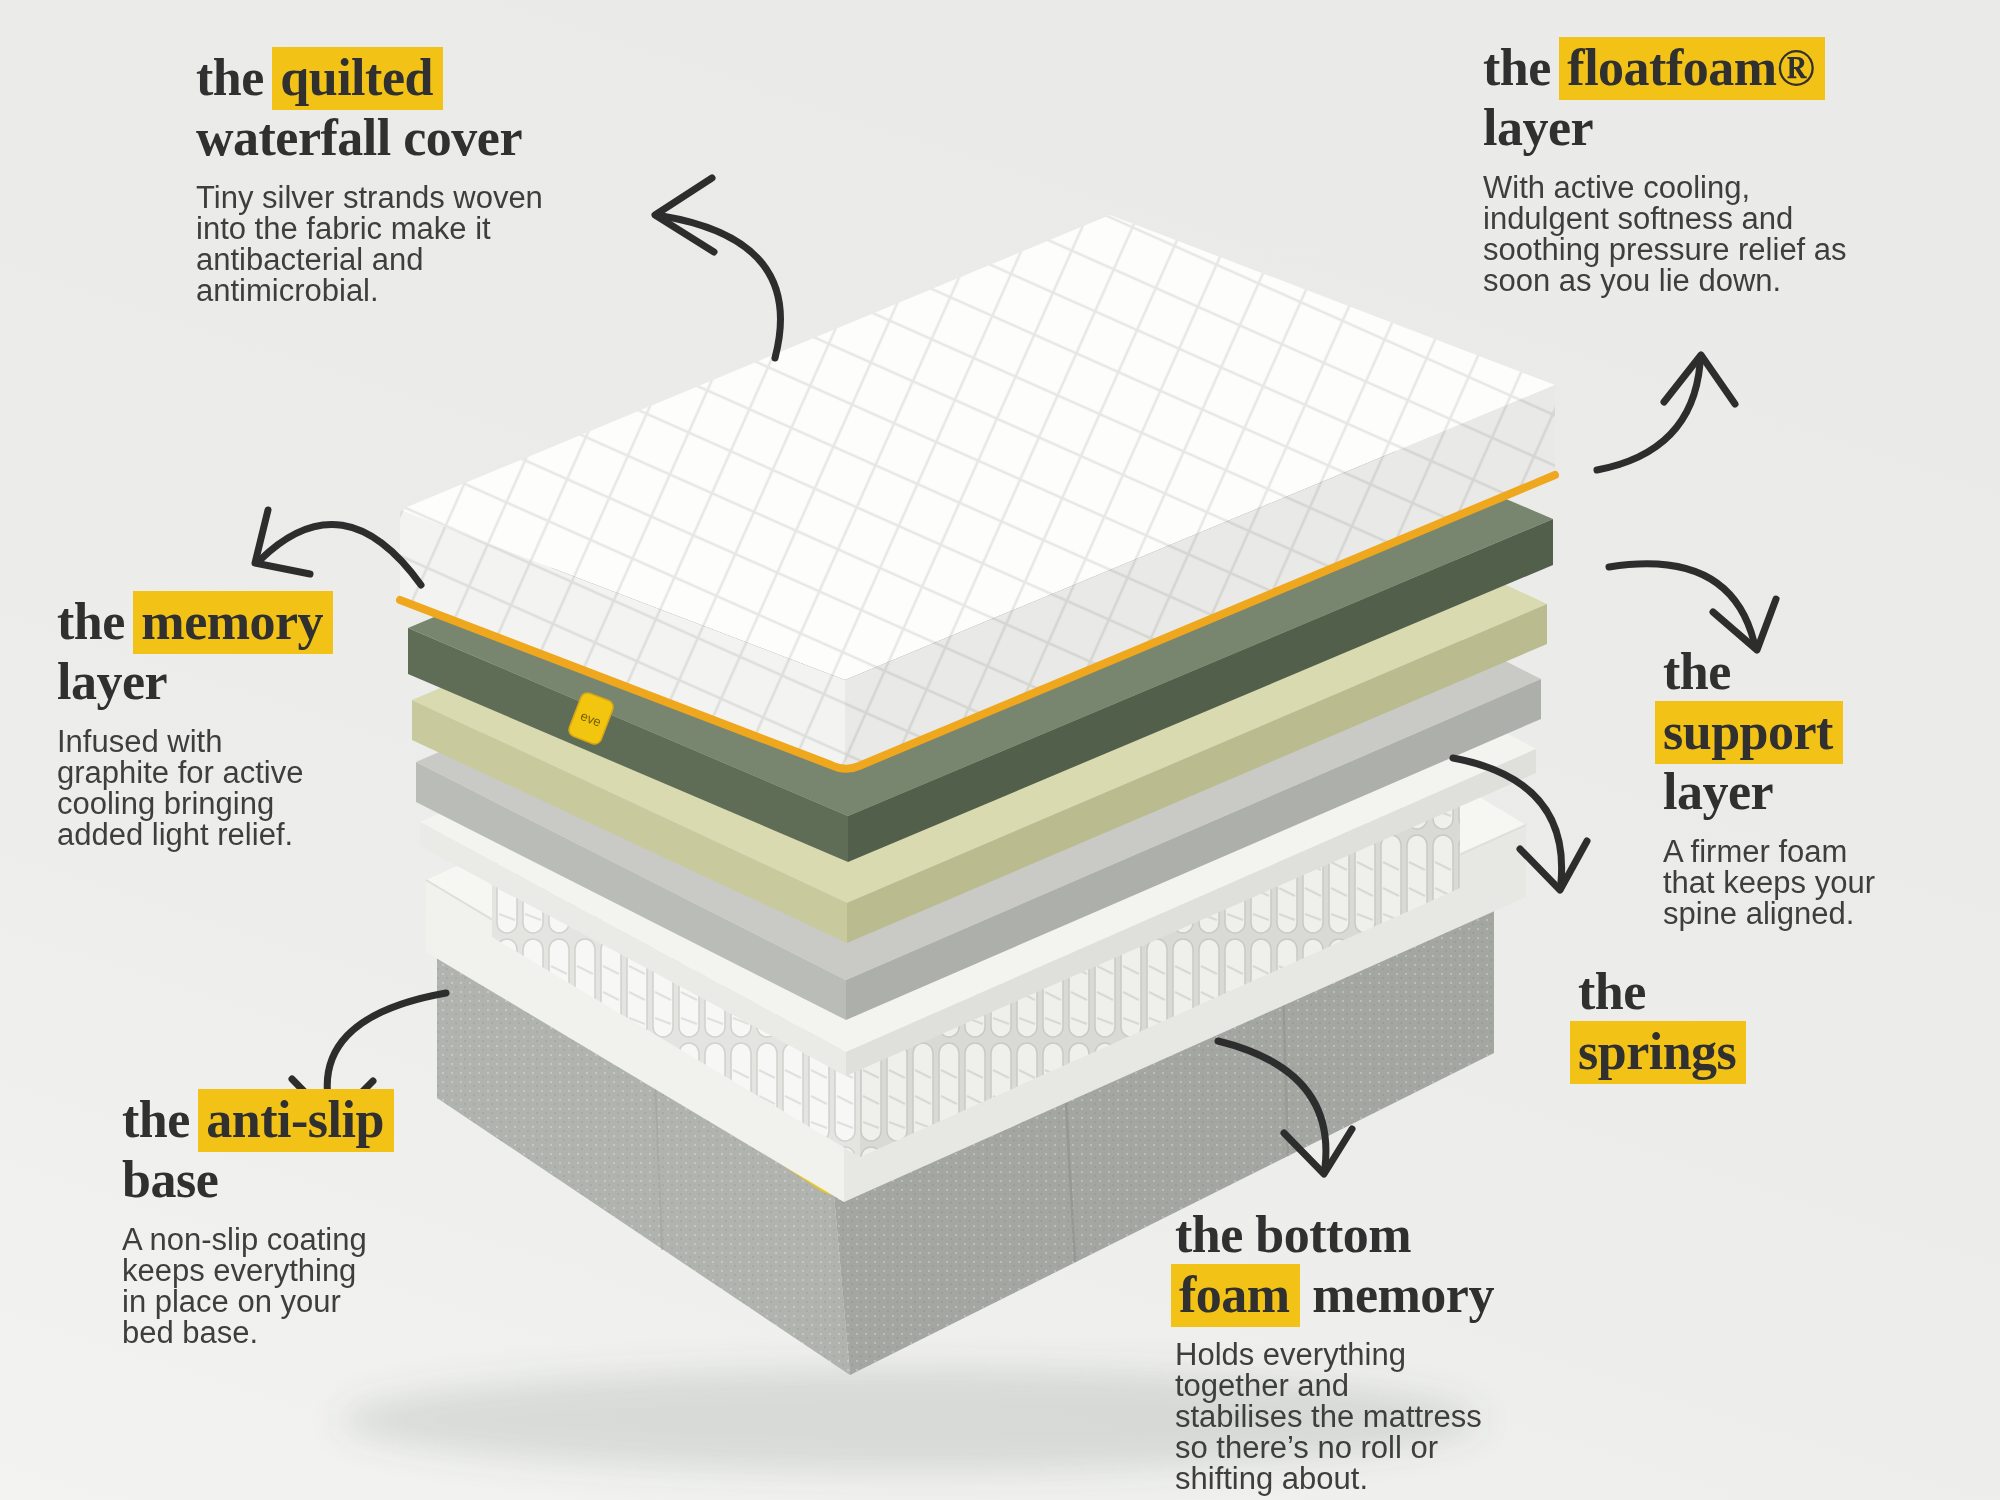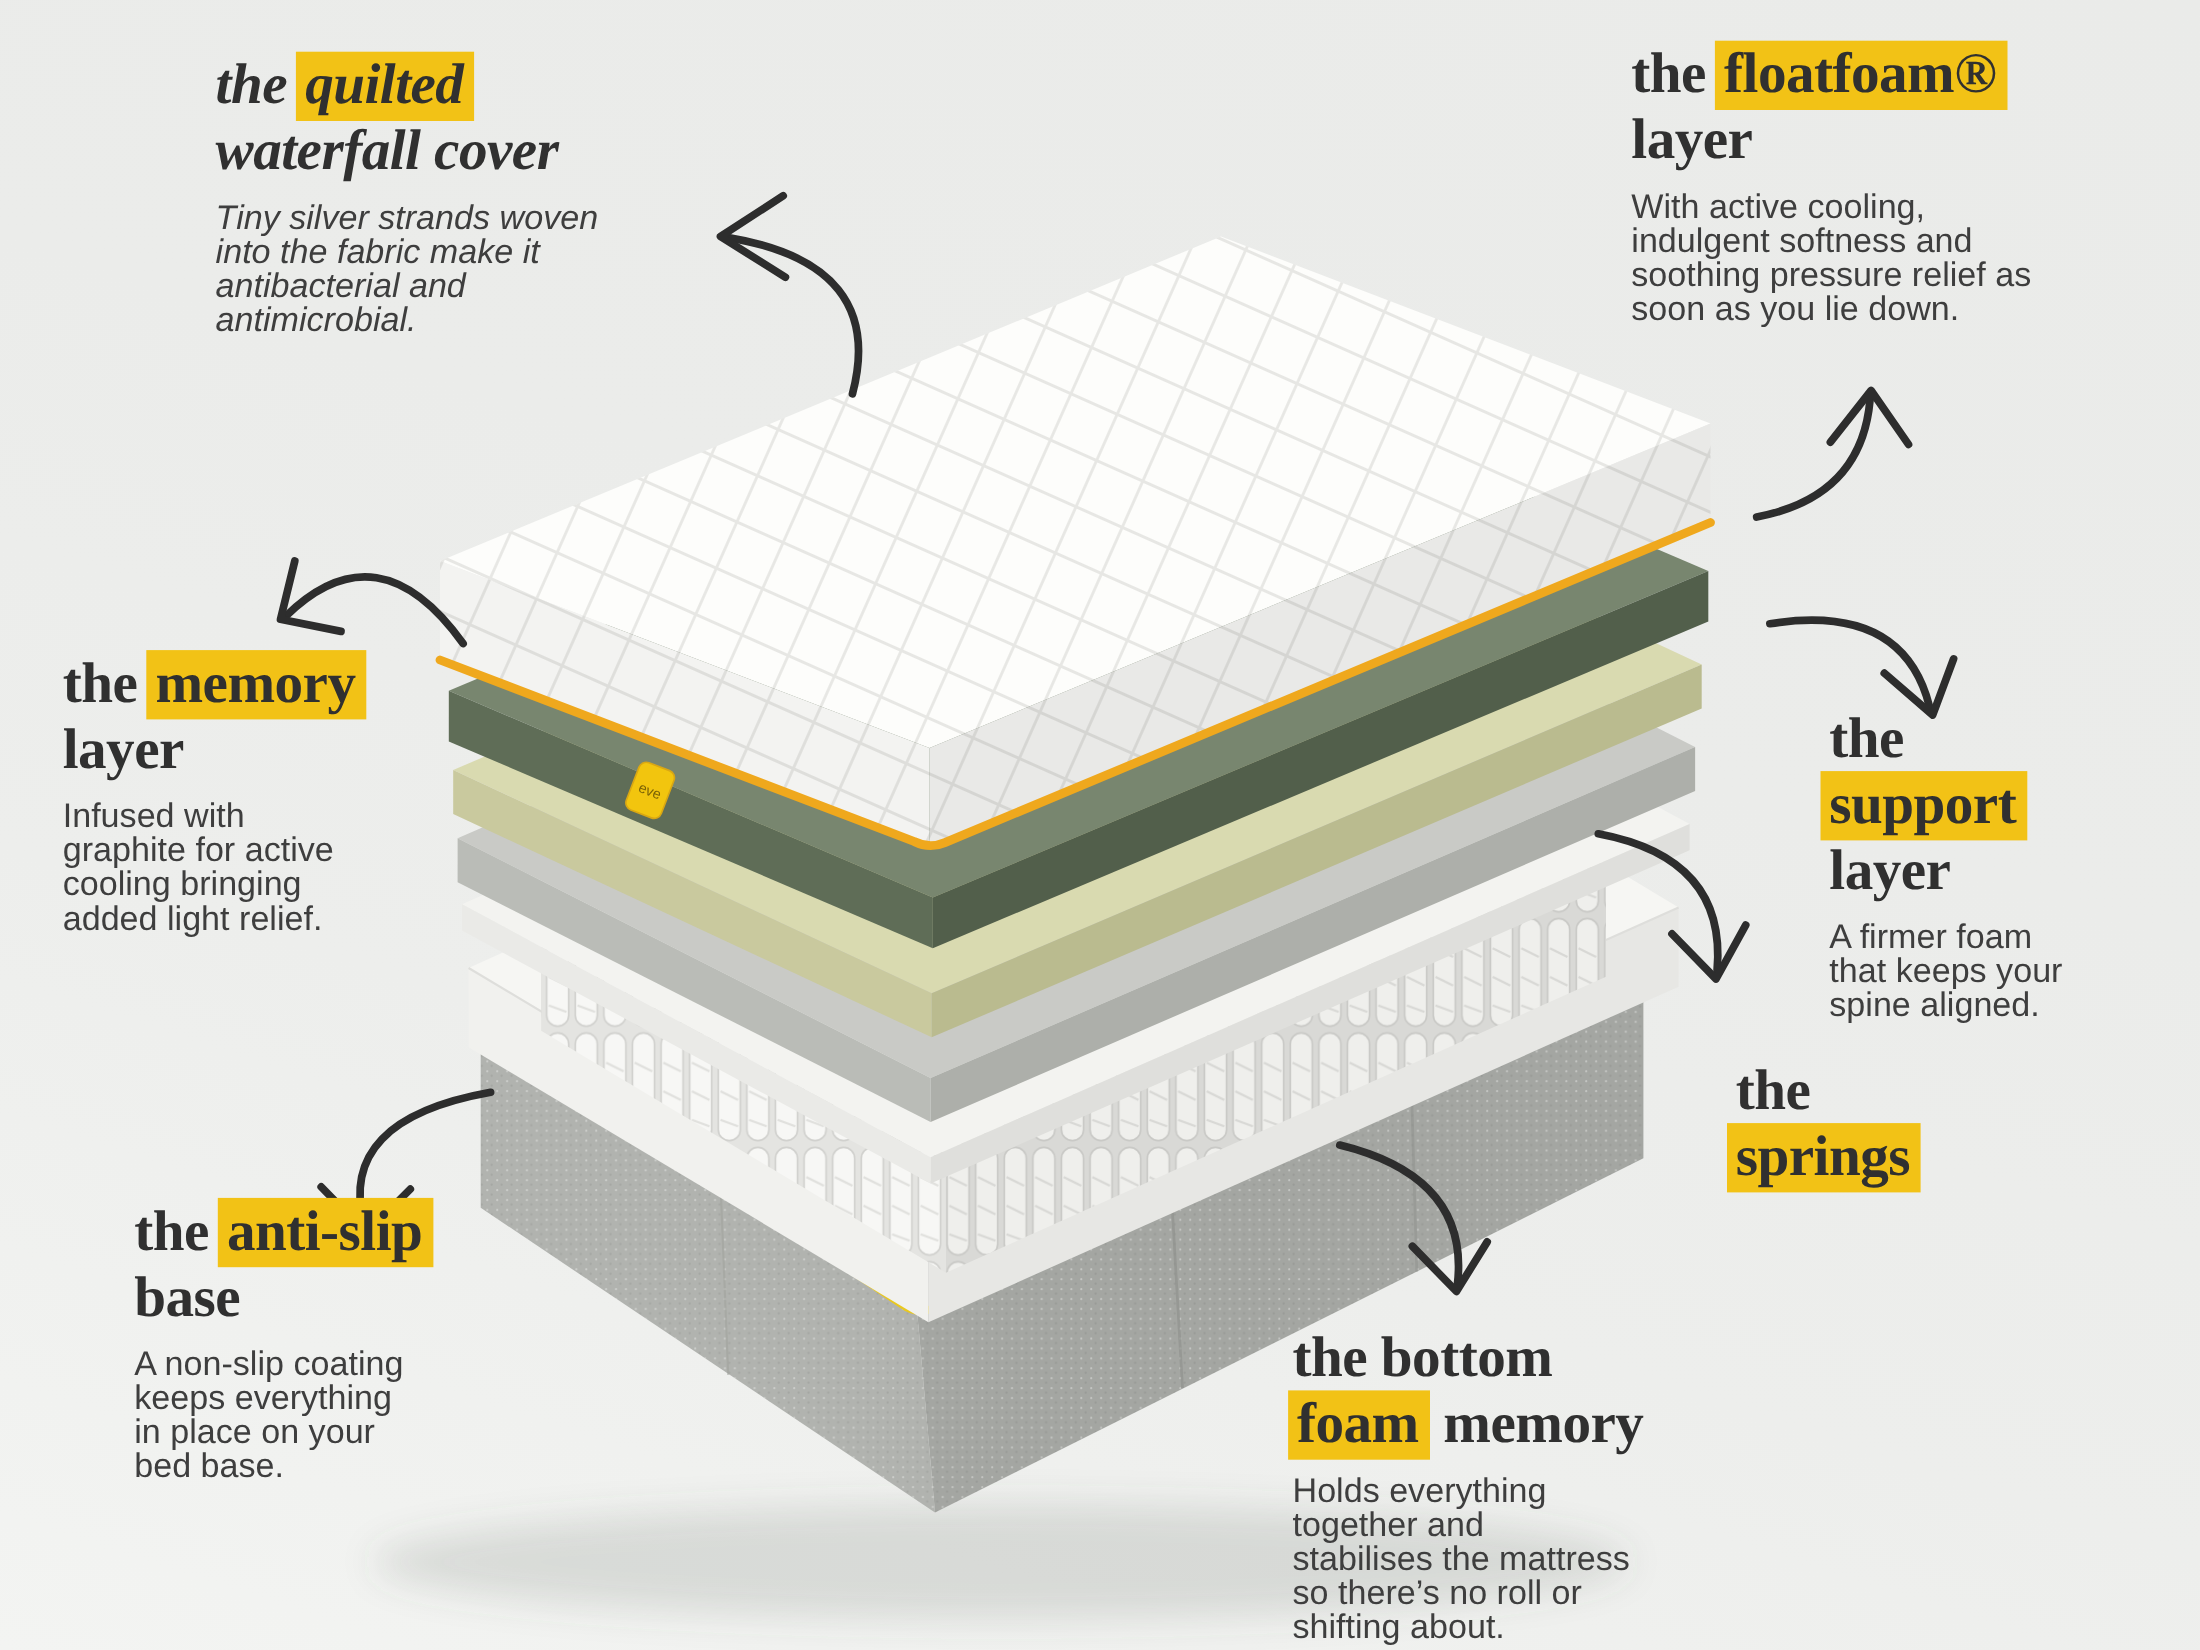--- a/index.html
+++ b/index.html
@@ -139,21 +139,21 @@
           <path d="M446,993 Q306,1018 331,1113"></path>
           <path d="M292,1079 L333,1121 L373,1081"></path>
         </g>
       <g>
           <path d="M1218,1041 Q1336,1070 1325,1167"></path>
           <path d="M1284,1133 L1324,1174 L1352,1129"></path>
         </g>
     </g>
   </svg>
 
-  <div class="label" style="left:196px;top:48px;width:460px;font-style:italic;">
+  <div class="label" style="left:196px;top:48px;width:460px;">
     <div class="t"><span>the </span><span class="hl">quilted</span></div>
     <div class="t">waterfall cover</div>
     <div class="desc">Tiny silver strands woven
 into the fabric make it
 antibacterial and
 antimicrobial.</div>
   </div>
 
   <div class="label" style="left:1483px;top:38px;width:480px;">
     <div class="t"><span>the </span><span class="hl">floatfoam®</span></div>

